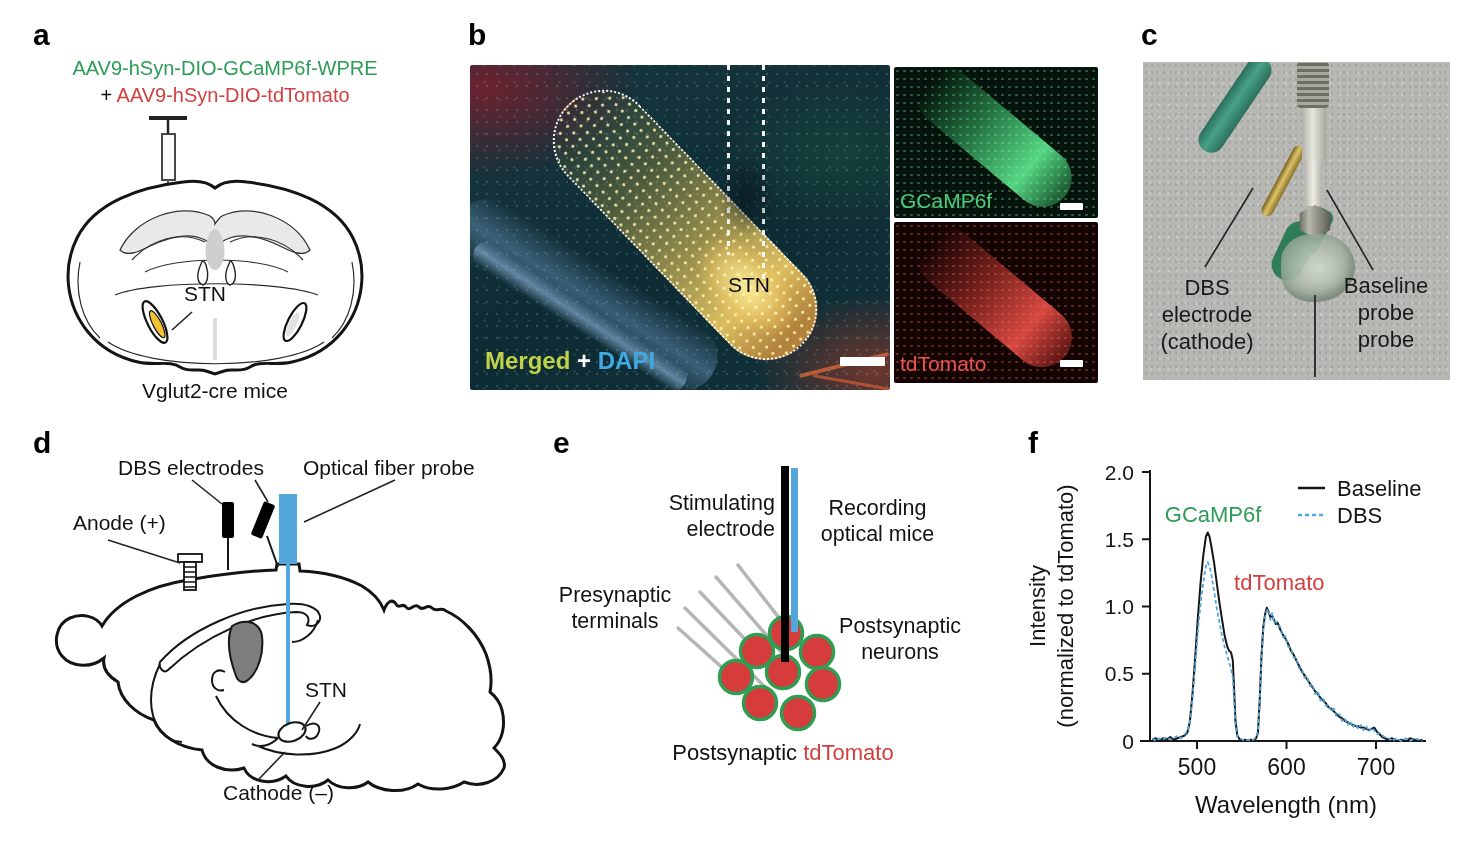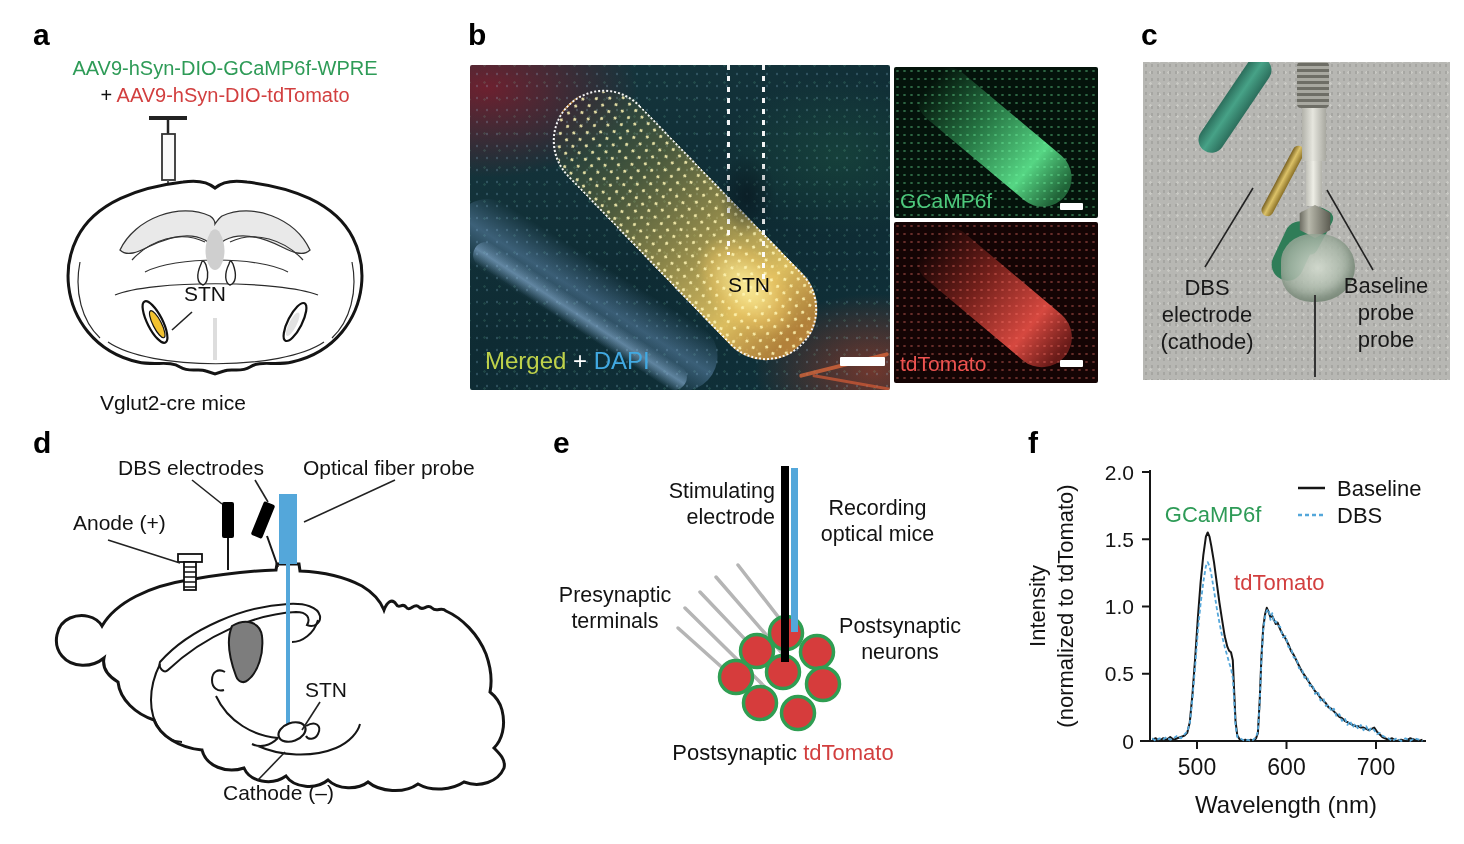--- a/index.html
+++ b/index.html
@@ -14,21 +14,21 @@
   .dapi{color:var(--dapi-blue)}
   .myellow{color:var(--merged-yellow)}
   .white{color:#fff}
   .lbl{position:absolute;font-size:21px;line-height:26px;color:#131313}
   .ctr{text-align:center}
   .rt{text-align:right}
   
   .a-virus{position:absolute;left:18px;top:55px;width:414px;text-align:center;
            font-size:20px;line-height:27px;font-weight:500}
   .a-stn{position:absolute;left:184px;top:282px;font-size:21px;font-weight:500}
-  .a-cap{position:absolute;left:100px;top:391px;width:230px;text-align:left;font-size:21px}
+  .a-cap{position:absolute;left:100px;top:379px;width:230px;text-align:center;font-size:21px}
   
   .b-img{position:absolute;overflow:hidden;border-radius:2px}
   .b-main{left:470px;top:65px;width:420px;height:325px;
     background:
       radial-gradient(170px 110px at 96% 94%, rgba(190,60,35,.55), transparent 70%),
       radial-gradient(210px 125px at 4% 7%, rgba(150,22,40,.68), transparent 72%),
       radial-gradient(170px 115px at 88% 28%, rgba(55,155,90,.18), transparent 70%),
       linear-gradient(155deg,#17383f 0%,#0e2b33 55%,#10313a 100%)}
   .speckle{position:absolute;inset:0;
     background-image:radial-gradient(rgba(150,200,230,.22) 1px,transparent 1.4px),
@@ -123,21 +123,21 @@
 
     <div class="track" style="left:257px;height:190px"></div>
     <div class="track" style="left:292px;height:228px"></div>
     <div class="abs" style="left:248px;top:88px;width:58px;height:84px;border-radius:50%;
          background:radial-gradient(closest-side,rgba(8,22,30,.65),transparent)"></div>
 
     <div class="abs" style="left:328px;top:298px;width:92px;height:4px;background:rgba(235,110,60,.7);border-radius:4px;transform:rotate(-14deg)"></div>
     <div class="abs" style="left:342px;top:316px;width:80px;height:3px;background:rgba(225,95,55,.65);border-radius:4px;transform:rotate(10deg)"></div>
 
     <div class="b-overlay-text" style="left:258px;top:208px;color:#0a0a0a">STN</div>
-    <div class="b-overlay-text" style="left:15px;top:282px;font-size:24px;font-weight:400">
+    <div class="b-overlay-text" style="left:15px;top:282px;font-size:24px;font-weight:700">
       <span class="myellow">Merged</span><span class="white"> + </span><span class="dapi">DAPI</span>
     </div>
     <div class="scalebar" style="left:370px;top:292px;width:45px;height:9px"></div>
   </div>
 
   <div class="b-img b-sub" style="top:67px;height:151px">
     <div class="abs" style="left:100px;top:70px;width:185px;height:58px;transform:translate(-50%,-50%) rotate(40deg);border-radius:30px;
          background:linear-gradient(90deg,transparent 5%,rgba(70,210,120,.5) 40%,rgba(95,235,145,.9) 75%,rgba(60,180,100,.5) 97%)"></div>
     <div class="abs" style="inset:0;background-image:radial-gradient(rgba(120,255,170,.35) 1px,transparent 1.3px);background-size:7px 8px"></div>
     <div class="b-overlay-text bgreen" style="left:6px;top:122px">GCaMP6f</div>
@@ -273,21 +273,21 @@
       <circle cx="191" cy="252" r="16.5"></circle>
       <circle cx="278" cy="259" r="16.5"></circle>
       <circle cx="238" cy="247" r="16.5"></circle>
       <circle cx="215" cy="278" r="16.5"></circle>
       <circle cx="253" cy="288" r="16.5"></circle>
     </g>
     <rect x="236" y="41" width="8" height="196" fill="#000"></rect>
     <rect x="246" y="43" width="7" height="164" style="fill:var(--blue)"></rect>
   </svg>
 
-  <div class="e-lbl rt" style="left:620px;top:478px;width:155px">
+  <div class="e-lbl rt" style="left:620px;top:490px;width:155px">
     <div>Stimulating</div>
     <div>electrode</div>
   </div>
   <div class="e-lbl ctr" style="left:805px;top:495px;width:145px">
     <div>Recording</div>
     <div>optical mice</div>
   </div>
   <div class="e-lbl ctr" style="left:545px;top:582px;width:140px">
     <div>Presynaptic</div>
     <div>terminals</div>

